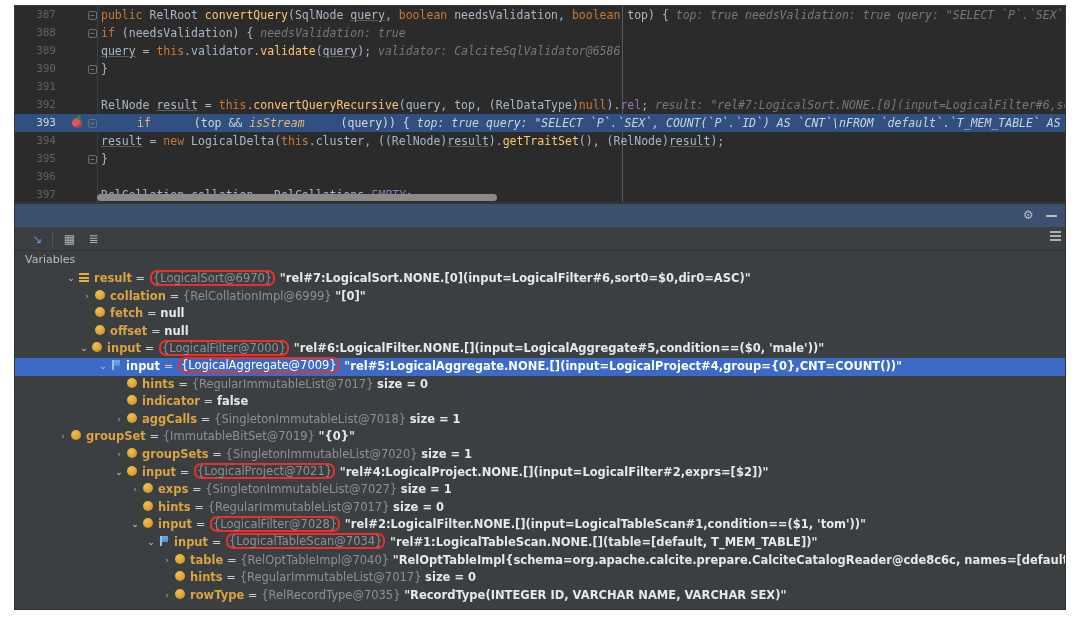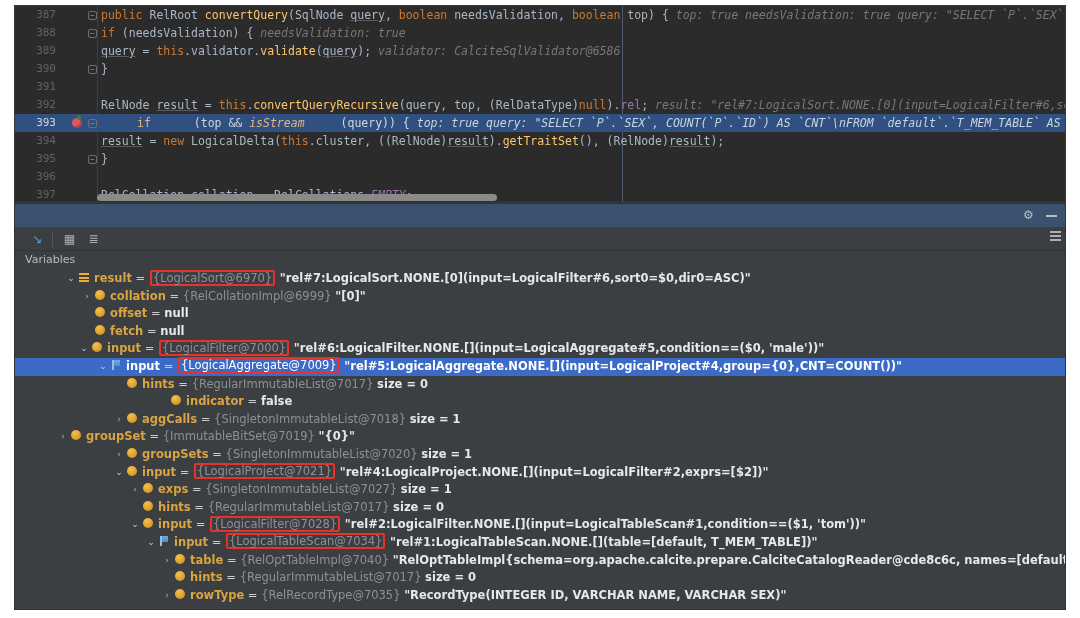--- a/index.html
+++ b/index.html
@@ -238,21 +238,21 @@
 
   .nm  { color: #d9a441; font-weight: bold; }
   .eq  { color: #cccccc; }
   .ref { color: #8d9195; }
   .val { color: #e8e8e8; font-weight: bold; }
   .sz  { color: #e8e8e8; font-weight: bold; }
 
   .hl {
     display: inline-block;
     border: 2px solid #e8312a;
-    border-radius: 2px;
+    border-radius: 7px;
     padding: 0 1px;
     margin: 0 1px;
     line-height: 12px;
     position: relative;
     top: -0.5px;
   }
 
   #vscroll-dbg {
     position: absolute; right: 1px; top: 66px;
     width: 9px; bottom: 2px;
@@ -309,26 +309,26 @@
     </div>
 
     <div id="varstrip">
       <div class="mk a"></div>
       <div class="mk b"></div>
     </div>
 
     <div id="vars">
         <div class="vrow" style="padding-left: 50px;"><span class="arrow down">⌄</span><span class="ico list"></span><span class="nm">result</span><span class="eq"> = </span><span class="ref hl">{LogicalSort@6970}</span> <span class="val">"rel#7:LogicalSort.NONE.[0](input=LogicalFilter#6,sort0=$0,dir0=ASC)"</span></div>
         <div class="vrow" style="padding-left: 66px;"><span class="arrow">›</span><span class="ico field"></span><span class="nm">collation</span><span class="eq"> = </span><span class="ref">{RelCollationImpl@6999}</span> <span class="val">"[0]"</span></div>
+        <div class="vrow" style="padding-left: 66px;"><span class="arrow"></span><span class="ico field"></span><span class="nm">fetch</span><span class="eq"> = </span><span class="val">null</span></div>
         <div class="vrow" style="padding-left: 66px;"><span class="arrow"></span><span class="ico field"></span><span class="nm">offset</span><span class="eq"> = </span><span class="val">null</span></div>
-        <div class="vrow" style="padding-left: 66px;"><span class="arrow"></span><span class="ico field"></span><span class="nm">fetch</span><span class="eq"> = </span><span class="val">null</span></div>
         <div class="vrow" style="padding-left: 63px;"><span class="arrow down">⌄</span><span class="ico field"></span><span class="nm">input</span><span class="eq"> = </span><span class="ref hl">{LogicalFilter@7000}</span> <span class="val">"rel#6:LogicalFilter.NONE.[](input=LogicalAggregate#5,condition==($0, 'male'))"</span></div>
         <div class="vrow sel" style="padding-left: 82px;"><span class="arrow down">⌄</span><span class="ico flag"></span><span class="nm">input</span><span class="eq"> = </span><span class="ref hl">{LogicalAggregate@7009}</span> <span class="val">"rel#5:LogicalAggregate.NONE.[](input=LogicalProject#4,group={0},CNT=COUNT())"</span></div>
         <div class="vrow" style="padding-left: 98px;"><span class="arrow"></span><span class="ico field"></span><span class="nm">hints</span><span class="eq"> = </span><span class="ref">{RegularImmutableList@7017}</span>  <span class="sz">size = 0</span></div>
-        <div class="vrow" style="padding-left: 98px; margin-left: 44px;"><span class="arrow"></span><span class="ico field"></span><span class="nm">indicator</span><span class="eq"> = </span><span class="val">false</span></div>
+        <div class="vrow" style="padding-left: 98px;"><span class="arrow"></span><span class="ico field"></span><span class="nm">indicator</span><span class="eq"> = </span><span class="val">false</span></div>
         <div class="vrow" style="padding-left: 98px;"><span class="arrow">›</span><span class="ico field"></span><span class="nm">aggCalls</span><span class="eq"> = </span><span class="ref">{SingletonImmutableList@7018}</span>  <span class="sz">size = 1</span></div>
         <div class="vrow" style="padding-left: 42px;"><span class="arrow">›</span><span class="ico field"></span><span class="nm">groupSet</span><span class="eq"> = </span><span class="ref">{ImmutableBitSet@7019}</span> <span class="val">"{0}"</span></div>
         <div class="vrow" style="padding-left: 98px;"><span class="arrow">›</span><span class="ico field"></span><span class="nm">groupSets</span><span class="eq"> = </span><span class="ref">{SingletonImmutableList@7020}</span>  <span class="sz">size = 1</span></div>
         <div class="vrow" style="padding-left: 98px;"><span class="arrow down">⌄</span><span class="ico field"></span><span class="nm">input</span><span class="eq"> = </span><span class="ref hl">{LogicalProject@7021}</span> <span class="val">"rel#4:LogicalProject.NONE.[](input=LogicalFilter#2,exprs=[$2])"</span></div>
         <div class="vrow" style="padding-left: 114px;"><span class="arrow">›</span><span class="ico field"></span><span class="nm">exps</span><span class="eq"> = </span><span class="ref">{SingletonImmutableList@7027}</span>  <span class="sz">size = 1</span></div>
         <div class="vrow" style="padding-left: 114px;"><span class="arrow"></span><span class="ico field"></span><span class="nm">hints</span><span class="eq"> = </span><span class="ref">{RegularImmutableList@7017}</span>  <span class="sz">size = 0</span></div>
         <div class="vrow" style="padding-left: 114px;"><span class="arrow down">⌄</span><span class="ico field"></span><span class="nm">input</span><span class="eq"> = </span><span class="ref hl">{LogicalFilter@7028}</span> <span class="val">"rel#2:LogicalFilter.NONE.[](input=LogicalTableScan#1,condition==($1, 'tom'))"</span></div>
         <div class="vrow" style="padding-left: 130px;"><span class="arrow down">⌄</span><span class="ico flag"></span><span class="nm">input</span><span class="eq"> = </span><span class="ref hl">{LogicalTableScan@7034}</span> <span class="val">"rel#1:LogicalTableScan.NONE.[](table=[default, T_MEM_TABLE])"</span></div>
         <div class="vrow" style="padding-left: 146px;"><span class="arrow">›</span><span class="ico field"></span><span class="nm">table</span><span class="eq"> = </span><span class="ref">{RelOptTableImpl@7040}</span> <span class="val">"RelOptTableImpl{schema=org.apache.calcite.prepare.CalciteCatalogReader@cde8c6c, names=[default, T_MEM_TABLE], table=com.apktool.calcite.MemTable…</span> </div>
         <div class="vrow" style="padding-left: 146px;"><span class="arrow"></span><span class="ico field"></span><span class="nm">hints</span><span class="eq"> = </span><span class="ref">{RegularImmutableList@7017}</span>  <span class="sz">size = 0</span></div>

